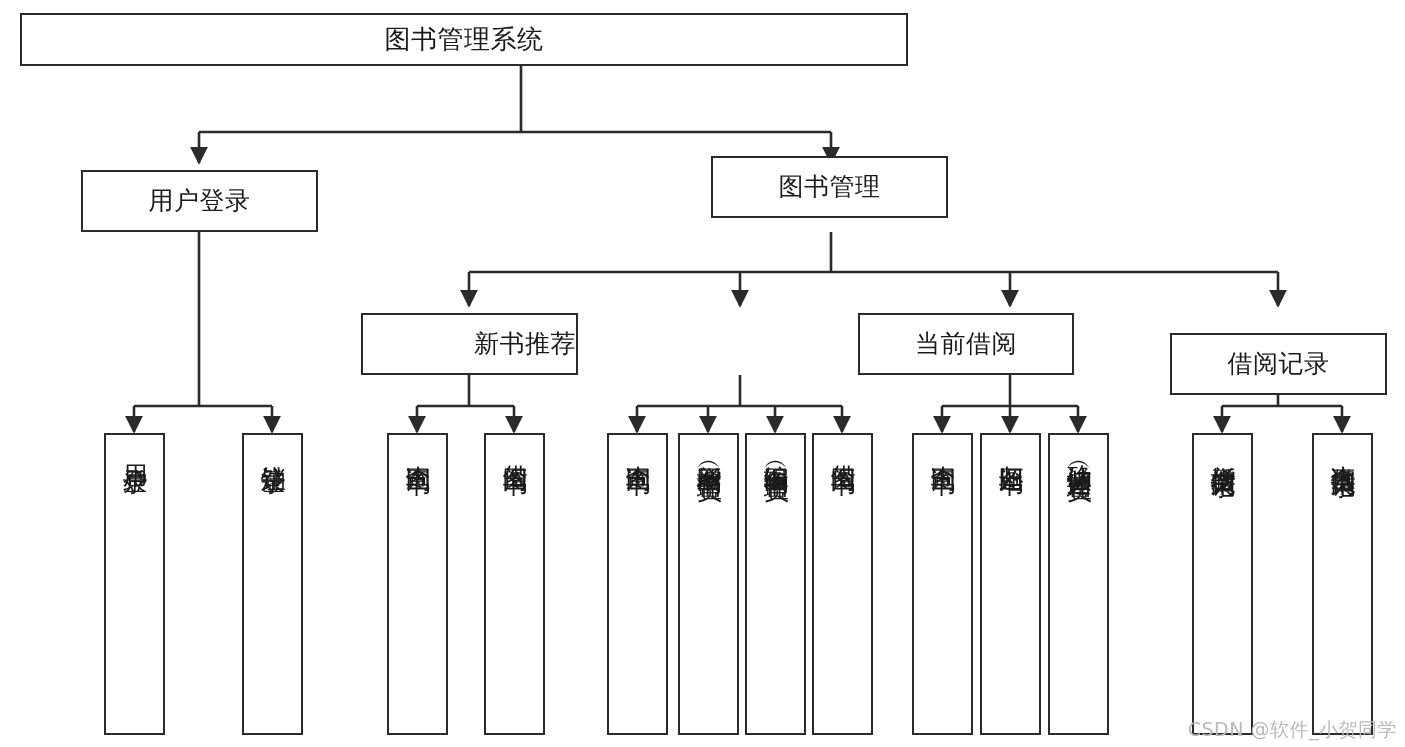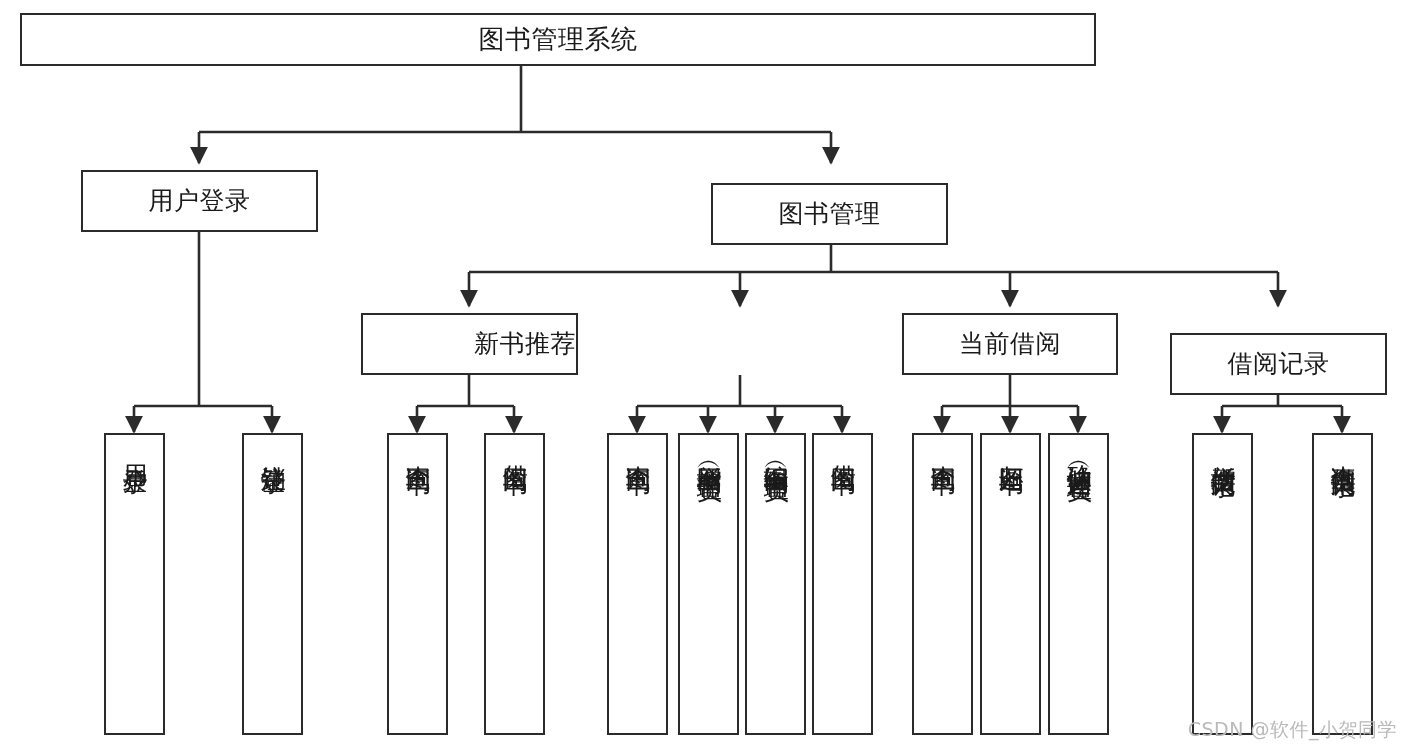--- a/index.html
+++ b/index.html
@@ -117,35 +117,35 @@
       <path d="M 1010 406 L 1010 432" marker-end="url(#arrow)"></path>
       <path d="M 1078 406 L 1078 432" marker-end="url(#arrow)"></path>
 
       <path d="M 1278 375 L 1278 406"></path>
       <path d="M 1222 406 L 1342 406"></path>
       <path d="M 1222 406 L 1222 432" marker-end="url(#arrow)"></path>
       <path d="M 1342 406 L 1342 432" marker-end="url(#arrow)"></path>
     </g>
   </svg>
 
-  <div class="node root horiz" style="left:20px; top:13px; width:1076px; height:53px;">
+  <div class="node root horiz" style="left:20px; top:13px; width:888px; height:53px;">
     <span class="lbl">图书管理系统</span>
   </div>
 
   <div class="node horiz" style="left:81px; top:170px; width:237px; height:62px;">
     <span class="lbl">用户登录</span>
   </div>
-  <div class="node horiz" style="left:711px; top:183px; width:237px; height:62px;">
+  <div class="node horiz" style="left:711px; top:156px; width:237px; height:62px;">
     <span class="lbl">图书管理</span>
   </div>
 
   <div class="node horiz" style="left:361px; top:313px; width:217px; height:62px;justify-content:flex-end;">
     <span class="lbl">新书推荐</span>
   </div>
-  <div class="node horiz" style="left:902px; top:313px; width:216px; height:62px;">
+  <div class="node horiz" style="left:858px; top:313px; width:216px; height:62px;">
     <span class="lbl">当前借阅</span>
   </div>
   <div class="node horiz" style="left:1170px; top:313px; width:217px; height:62px;margin-top:20px;">
     <span class="lbl">借阅记录</span>
   </div>
 
   <div class="node vert" style="left:104px; top:433px; width:61px; height:302px;">
     <span class="lbl">用户登录</span>
   </div>
   <div class="node vert" style="left:242px; top:433px; width:61px; height:302px;">

